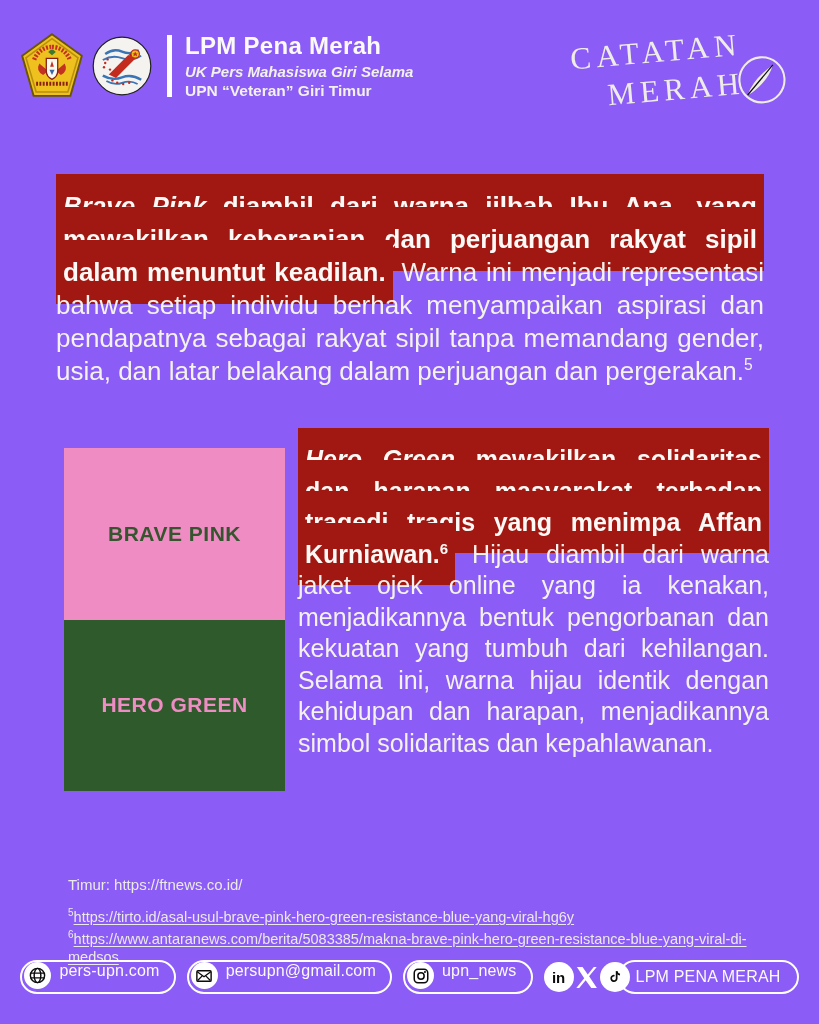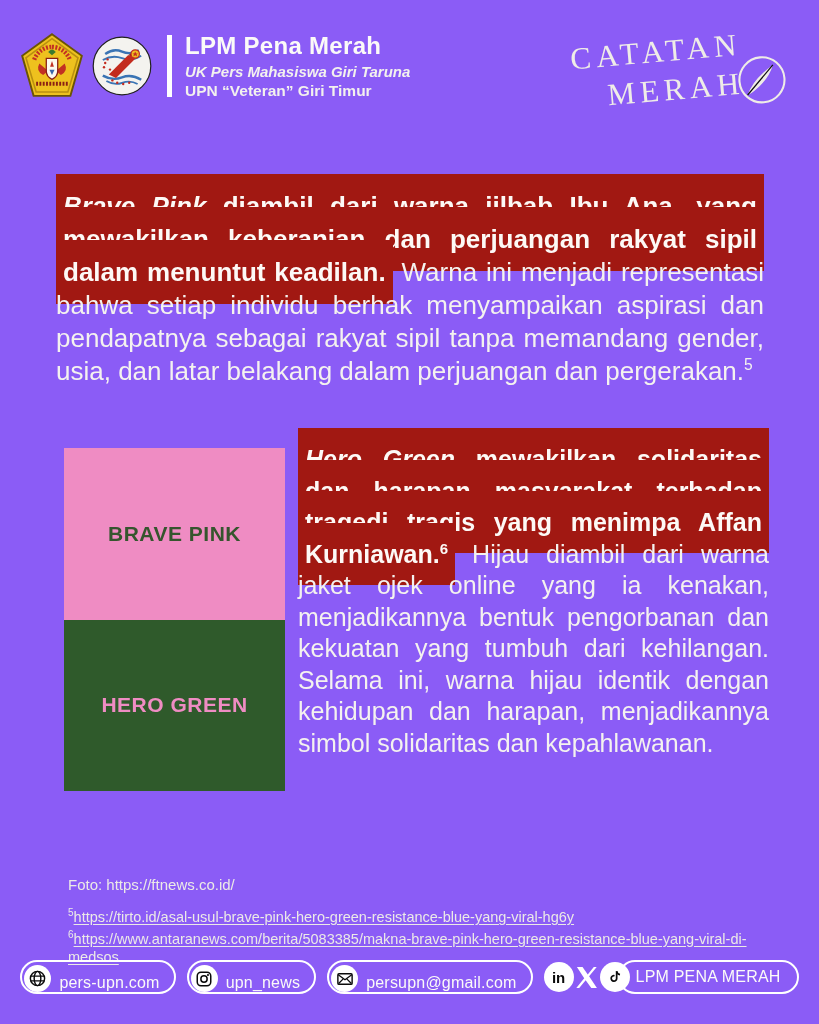--- a/index.html
+++ b/index.html
@@ -45,21 +45,21 @@
   
   .sources { position:absolute; top:876px; left:68px; right:58px; color:#eceae7; }
   .photo-credit { font-size:15px; margin-bottom:11px; }
   .footnote { font-size:14.5px; line-height:18px; }
   .footnote .url { color:#eceae7; text-decoration:underline; text-underline-offset:2px; cursor:pointer; }
   .footnote sup { font-size:10px; vertical-align:super; }
 
   
   .pills { position:absolute; top:960px; left:0; right:0; display:flex;
            justify-content:center; align-items:center; gap:11px; }
-  .pill { display:flex; align-items:flex-end; gap:8px; border:2.5px solid #fff;
+  .pill { display:flex; align-items:flex-start; gap:8px; border:2.5px solid #fff;
           border-radius:20px; height:34px; padding:0 14px 0 2px; cursor:pointer; }
   .icon-circle { width:27px; height:27px; border-radius:50%; background:#fff; color:#0b0b0b;
                  display:flex; align-items:center; justify-content:center; flex:none;
                  position:relative; z-index:2; }
   .pill-label { font-size:16px; letter-spacing:.2px; white-space:nowrap; color:#fbfaf8; }
   .social-group { display:flex; align-items:center; }
   .social-group .icon-circle { width:30px; height:30px; }
   .in-glyph { font-size:15px; font-weight:bold; font-family:"Liberation Sans",sans-serif; }
   .x-wrap { width:28px; height:28px; display:flex; align-items:center; justify-content:center;
             margin:0 -1px; position:relative; z-index:3; }
@@ -103,21 +103,21 @@
         <circle cx="30" cy="56" r="2"></circle>
           <circle cx="34" cy="74" r="2"></circle>
           <circle cx="42" cy="78" r="2"></circle>
         <circle cx="52" cy="80" r="2"></circle>
           <circle cx="62" cy="78" r="2"></circle>
       </g>
     </svg>
     <div class="header-divider"></div>
     <div class="org">
       <div class="org-name">LPM Pena Merah</div>
-      <div class="org-sub">UK Pers Mahasiswa Giri Taruna</div>
+      <div class="org-sub">UK Pers Mahasiswa Giri Selama</div>
       <div class="org-inst">UPN “Veteran” Giri Timur</div>
     </div>
     <div class="brand">
       <div class="brand-l1">CATATAN</div>
       <div class="brand-l2">
           <span>MERAH</span>
           <svg class="feather-wrap" viewBox="0 0 60 60">
           <circle cx="30" cy="30" r="26" fill="none" stroke="#efece7" stroke-width="2.4"></circle>
           <path d="M12,46 Q20,28 44,14 Q38,30 20,42 Q16,45 12,46 Z" fill="#efece7"></path>
           <path d="M12,46 Q26,32 44,14" fill="none" stroke="#0c0c0c" stroke-width="1.4"></path>
@@ -130,57 +130,57 @@
 
   <div class="row2">
     <div class="swatch">
       <div class="swatch-half swatch-pink">BRAVE PINK</div>
       <div class="swatch-half swatch-green">HERO GREEN</div>
     </div>
     <p class="hero"><span class="hl"><span class="lead">Hero Green</span><span> mewakilkan solidaritas dan harapan masyarakat terhadap tragedi tragis yang menimpa Affan Kurniawan.</span><sup>6</sup></span><span> Hijau diambil dari warna jaket ojek online yang ia kenakan, menjadikannya bentuk pengorbanan dan kekuatan yang tumbuh dari kehilangan. Selama ini, warna hijau identik dengan kehidupan dan harapan, menjadikannya simbol solidaritas dan kepahlawanan.</span></p>
   </div>
 
   <div class="sources">
-    <div class="photo-credit">Foto: https://ftnews.co.id/</div>
+    <div class="photo-credit">Timur: https://ftnews.co.id/</div>
     <div class="footnote"><sup>5</sup><span class="url">https://tirto.id/asal-usul-brave-pink-hero-green-resistance-blue-yang-viral-hg6y</span></div>
     <div class="footnote"><sup>6</sup><span class="url">https://www.antaranews.com/berita/5083385/makna-brave-pink-hero-green-resistance-blue-yang-viral-di-medsos</span></div>
   </div>
 
   <div class="pills">
 
     <div class="pill">
       <span class="icon-circle">
         <svg viewBox="0 0 24 24" width="19" height="19">
           <circle cx="12" cy="12" r="9" fill="none" stroke="#0b0b0b" stroke-width="1.8"></circle>
           <ellipse cx="12" cy="12" rx="4.2" ry="9" fill="none" stroke="#0b0b0b" stroke-width="1.8"></ellipse>
           <path d="M3.6 9h16.8 M3.6 15h16.8" stroke="#0b0b0b" stroke-width="1.8" fill="none"></path>
         </svg>
       </span>
       <span class="pill-label">pers-upn.com</span>
     </div>
 
     <div class="pill">
       <span class="icon-circle">
         <svg viewBox="0 0 24 24" width="18" height="18">
+          <rect x="2.5" y="5" width="19" height="14" rx="1.5" fill="none" stroke="#0b0b0b" stroke-width="1.9"></rect>
+          <path d="M3 6.2l9 6.8 9-6.8 M3.5 18l6.5-6.5 M20.5 18L14 11.5" fill="none" stroke="#0b0b0b" stroke-width="1.7"></path>
+        </svg>
+      </span>
+      <span class="pill-label">persupn@gmail.com</span>
+    </div>
+
+    <div class="pill">
+      <span class="icon-circle">
+        <svg viewBox="0 0 24 24" width="18" height="18">
           <rect x="3" y="3" width="18" height="18" rx="5" fill="none" stroke="#0b0b0b" stroke-width="2"></rect>
           <circle cx="12" cy="12" r="4.2" fill="none" stroke="#0b0b0b" stroke-width="2"></circle>
           <circle cx="17.3" cy="6.7" r="1.4" fill="#0b0b0b"></circle>
         </svg>
       </span>
       <span class="pill-label">upn_news</span>
-    </div>
-
-    <div class="pill">
-      <span class="icon-circle">
-        <svg viewBox="0 0 24 24" width="18" height="18">
-          <rect x="2.5" y="5" width="19" height="14" rx="1.5" fill="none" stroke="#0b0b0b" stroke-width="1.9"></rect>
-          <path d="M3 6.2l9 6.8 9-6.8 M3.5 18l6.5-6.5 M20.5 18L14 11.5" fill="none" stroke="#0b0b0b" stroke-width="1.7"></path>
-        </svg>
-      </span>
-      <span class="pill-label">persupn@gmail.com</span>
     </div>
 
     <div class="social-group">
       <span class="icon-circle">
           <span class="in-glyph">in</span>
         </span>
       <span class="x-wrap">
         <svg viewBox="0 0 24 24" width="25" height="25">
           <path d="M2.8 2h5.4l5 7 5.8-7h2.8l-7.3 8.8L22 22h-5.4l-5.4-7.4L5 22H2.2l7.6-9.2z" fill="#fff"></path>
         </svg>

